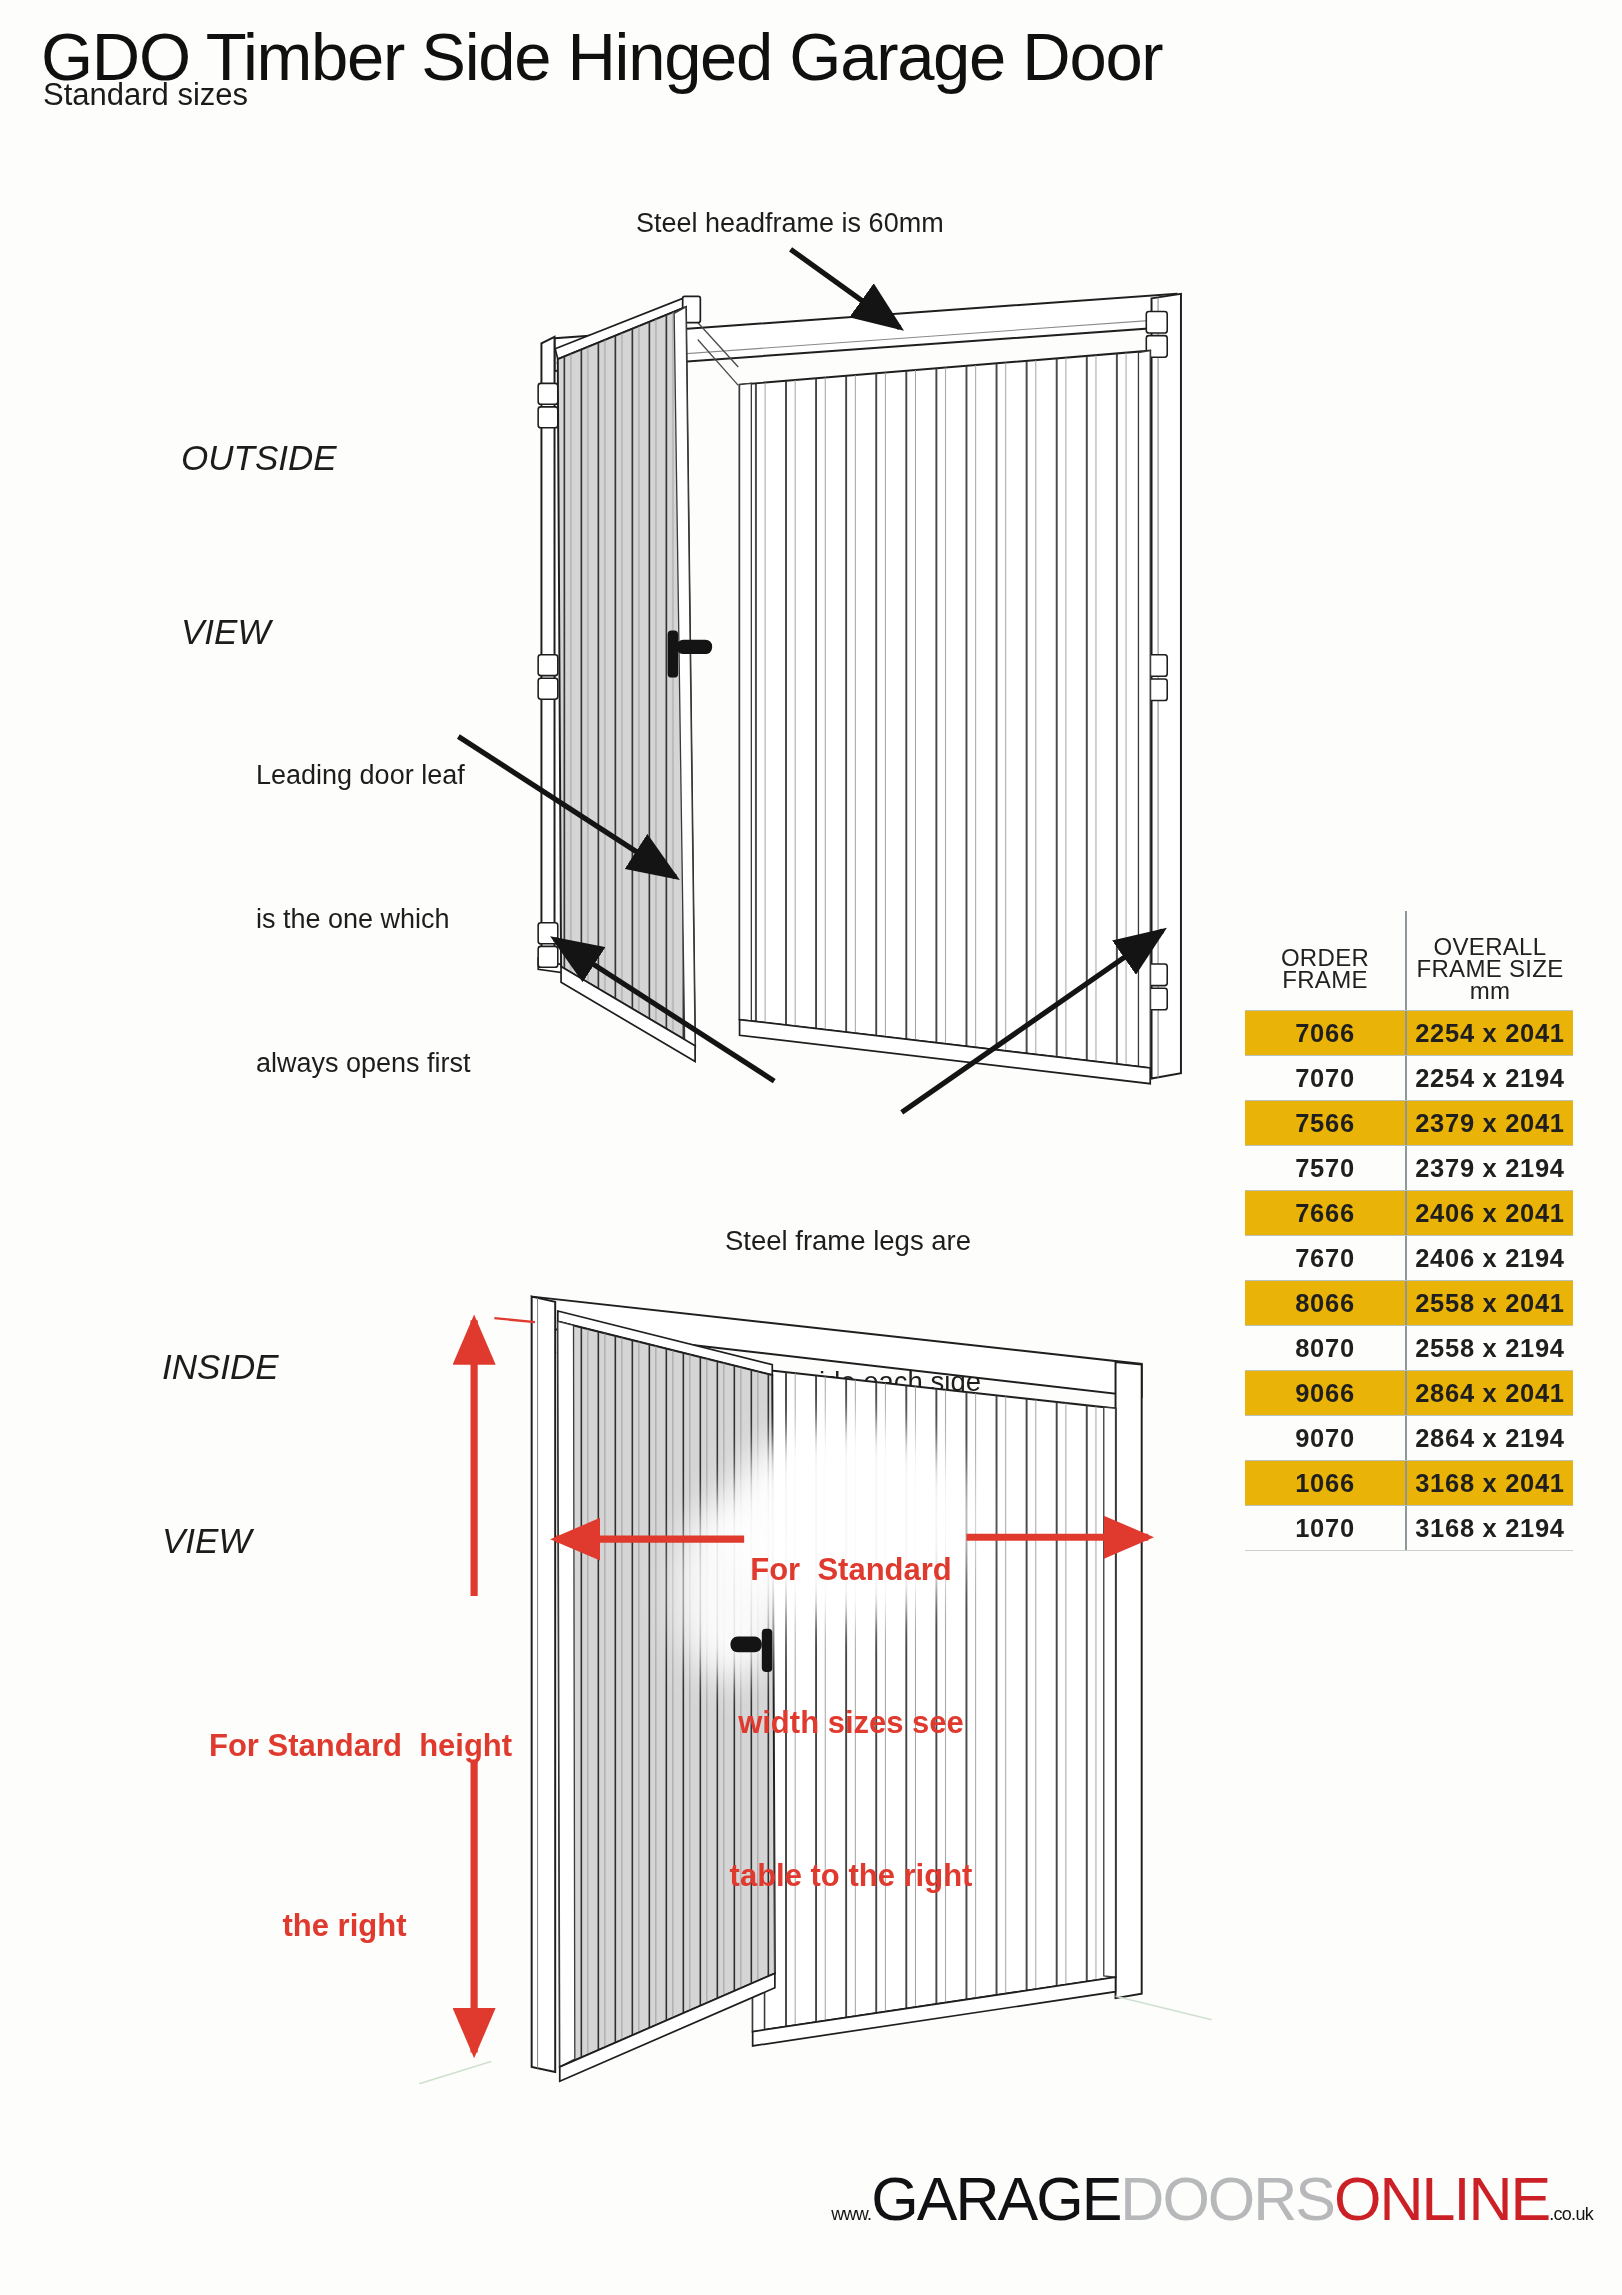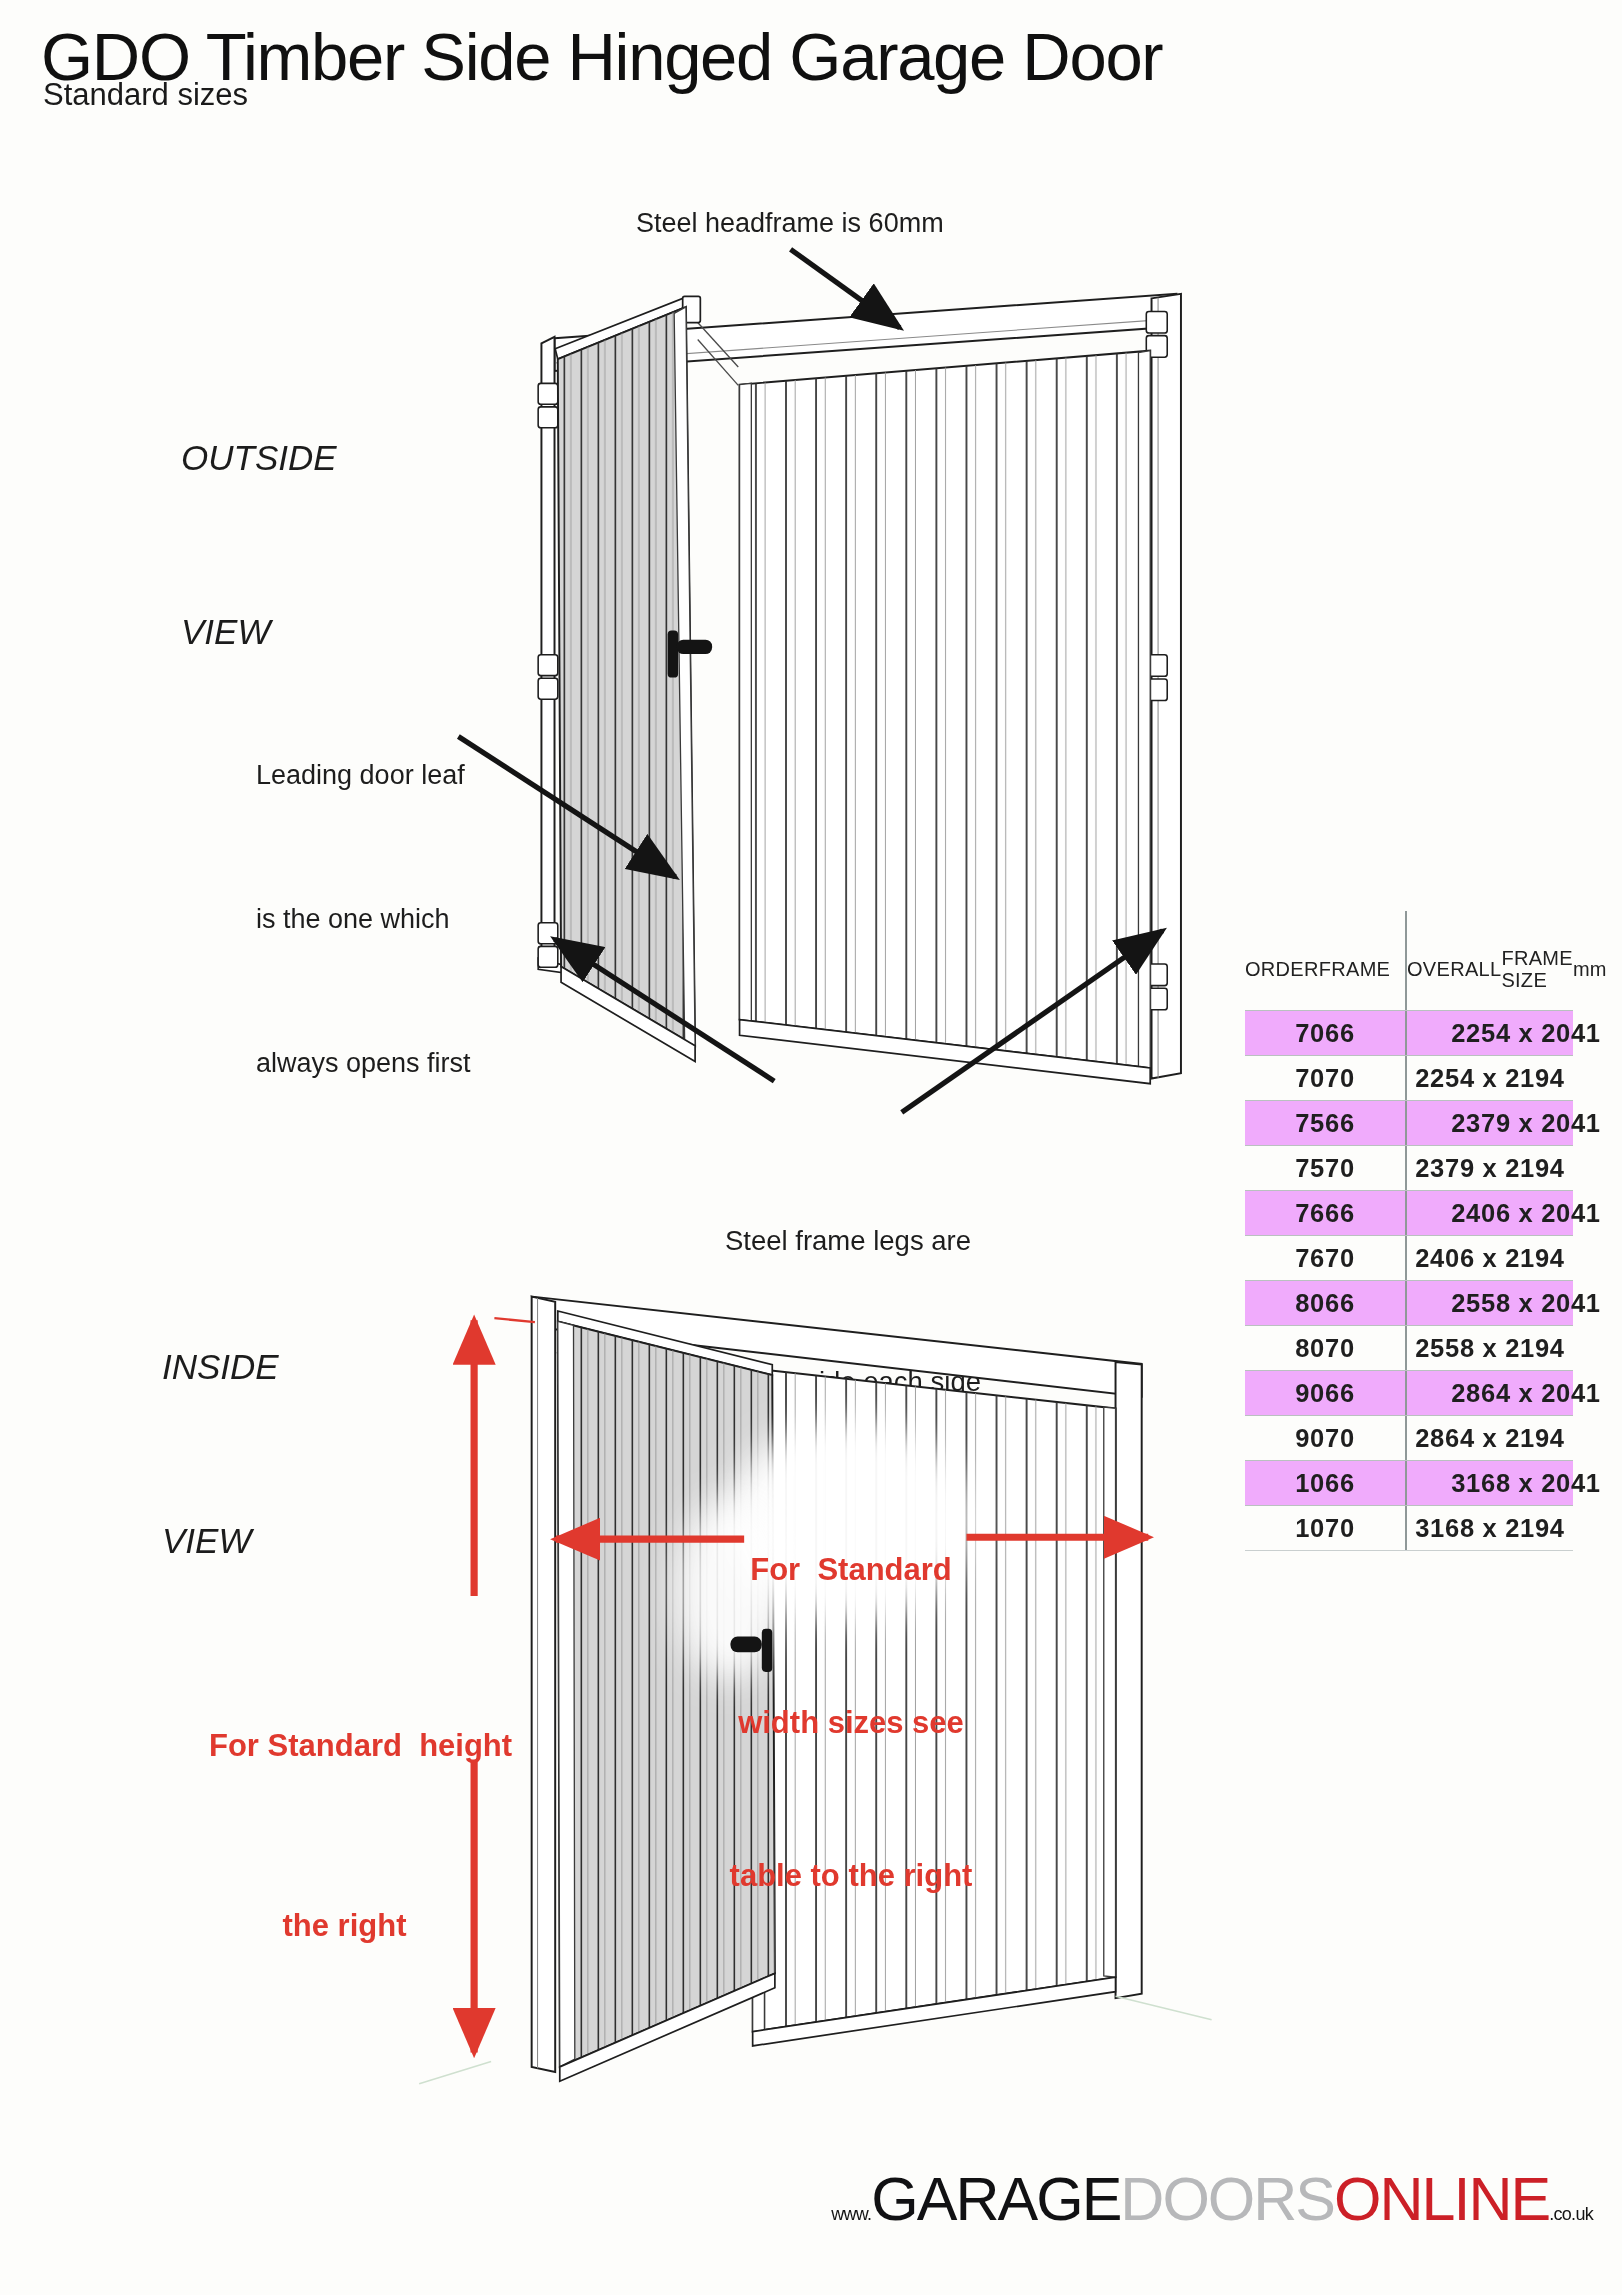--- a/index.html
+++ b/index.html
@@ -44,36 +44,36 @@
 
   
   .size-table{
     left:1245px;top:911px;width:328px;
   }
   .size-table .thead{
     display:grid;grid-template-columns:162px 166px;
     height:99px;
   }
   .size-table .th{
-    display:flex;flex-direction:row;align-items:center;
-    font-size:20px;line-height:22px;color:#222;letter-spacing:0.3px;
+    display:flex;flex-direction:column;justify-content:center;align-items:center;
+    font-size:24px;line-height:22px;color:#222;letter-spacing:0.3px;
     padding-top:17px;box-sizing:border-box;
   }
   .size-table .th.first{border-right:2px solid #8f9898;}
   .size-table .trow{
     display:grid;grid-template-columns:162px 166px;
     height:44px;border-top:1.3px solid #b9c0c0;
   }
   .size-table .trow:last-child{border-bottom:1.3px solid #c9cfcf;}
   .size-table .td{
     display:flex;align-items:center;justify-content:center;
     font-size:25.5px;font-weight:700;color:#1f1f1f;letter-spacing:0.7px;
   }
   .size-table .td.first{border-right:2px solid #8f9898;}
-  .size-table .trow.shade{background:#f0abfc;gap:36px;}
+  .size-table .trow.shade{background:#eab308;}
 
   
   .footer-logo{
     right:29px;top:2164px;
     display:flex;align-items:baseline;white-space:pre;
   }
   .logo-small{font-size:18px;font-weight:500;color:#141414;letter-spacing:-0.7px;}
   .logo-big{font-size:61px;font-weight:500;letter-spacing:-2px;}
   .logo-garage{color:#111113;}
   .logo-doors{color:#b7b8ba;}

